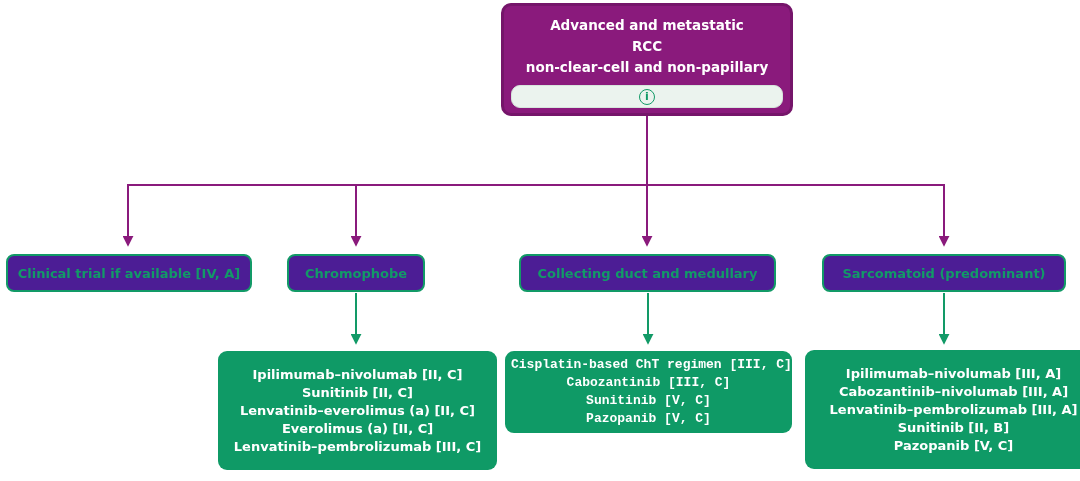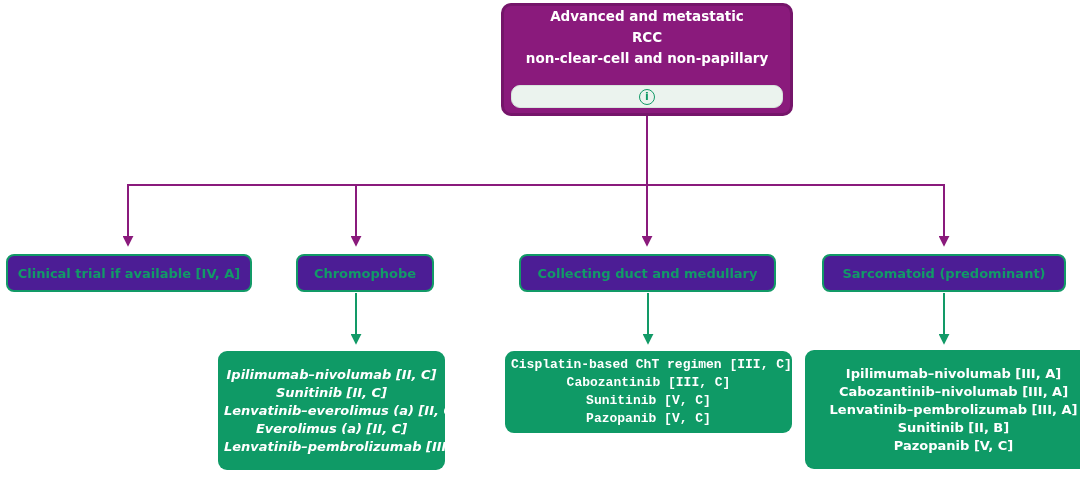--- a/index.html
+++ b/index.html
@@ -21,20 +21,21 @@
   }
 
   
   .root-box {
     position: absolute;
     left: 501px; top: 3px;
     width: 292px; height: 113px;
     background: #8A1A7C;
     border: 3px solid #75156A;
     border-radius: 10px;
+    padding-top: 9px;
   }
   .root-title-line {
     color: #ffffff;
     font-weight: bold;
     font-size: 13.5px;
     line-height: 21px;
     text-align: center;
     white-space: nowrap;
   }
   .info-strip {
@@ -76,21 +77,21 @@
     justify-content: center;
   }
   .branch-label {
     color: #129A67;
     font-weight: bold;
     font-size: 13px;
     white-space: nowrap;
     text-align: center;
   }
   .branch-1 { left: 6px;   width: 246px; }
-  .branch-2 { left: 296px; width: 138px; }
+  .branch-2 { left: 287px; width: 138px; }
   .branch-3 { left: 519px; width: 257px; }
   .branch-4 { left: 822px; width: 244px; }
 
   
   .treatment-box {
     position: absolute;
     background: #0F9A66;
     border-radius: 9px;
     padding: 5px 6px;
     display: flex;
@@ -98,21 +99,21 @@
     justify-content: center;
   }
   .treatment-line {
     color: #ffffff;
     font-weight: bold;
     font-size: 13px;
     line-height: 18px;
     text-align: center;
     white-space: nowrap;
   }
-  .treat-2 { left: 218px; top: 351px; width: 227px; height: 119px; font-style: italic; }
+  .treat-2 { left: 218px; top: 351px; width: 279px; height: 119px; }
   .treat-3 { left: 505px; top: 351px; width: 287px; height: 82px; font-family: Liberation Mono, monospace;  }
   .treat-4 { left: 805px; top: 350px; width: 297px; height: 119px; }
 </style>
 </head>
 <body>
 
 <div class="canvas">
 
   <svg class="connectors" width="1080" height="481" viewBox="0 0 1080 481">
     <defs>

